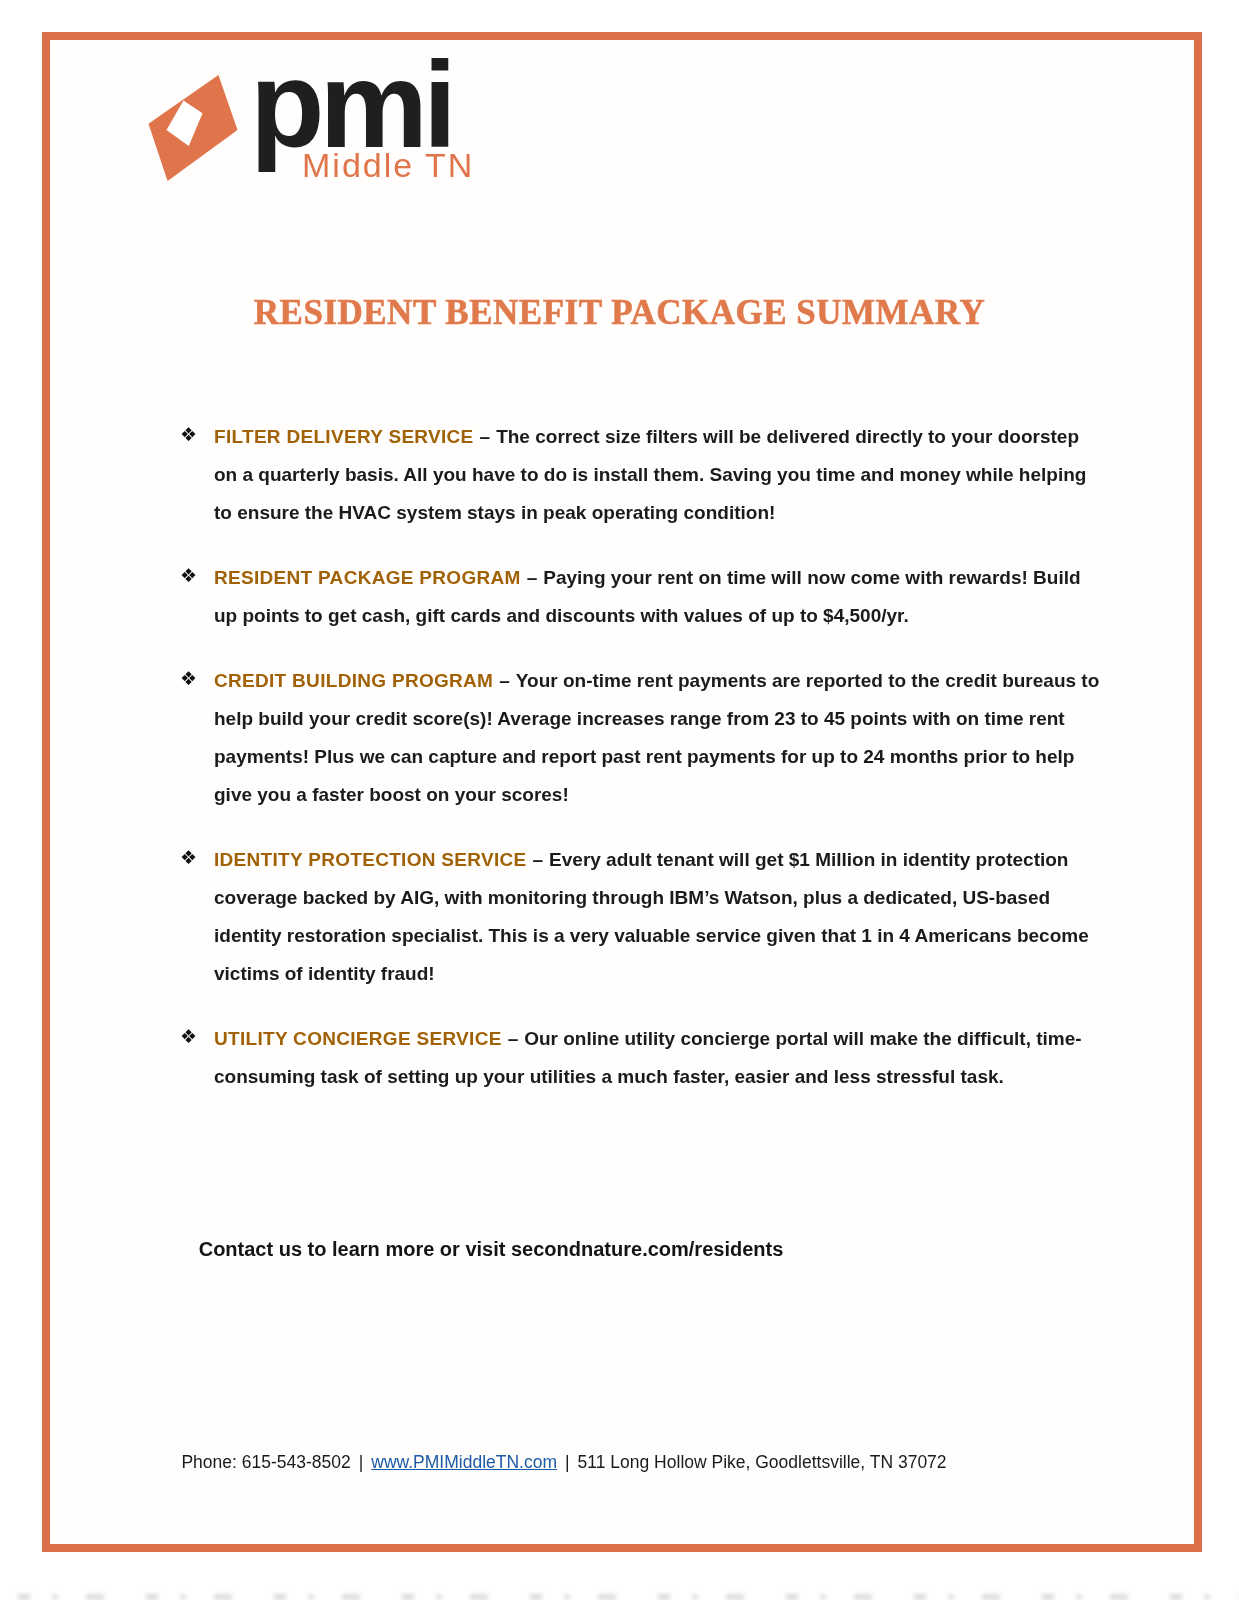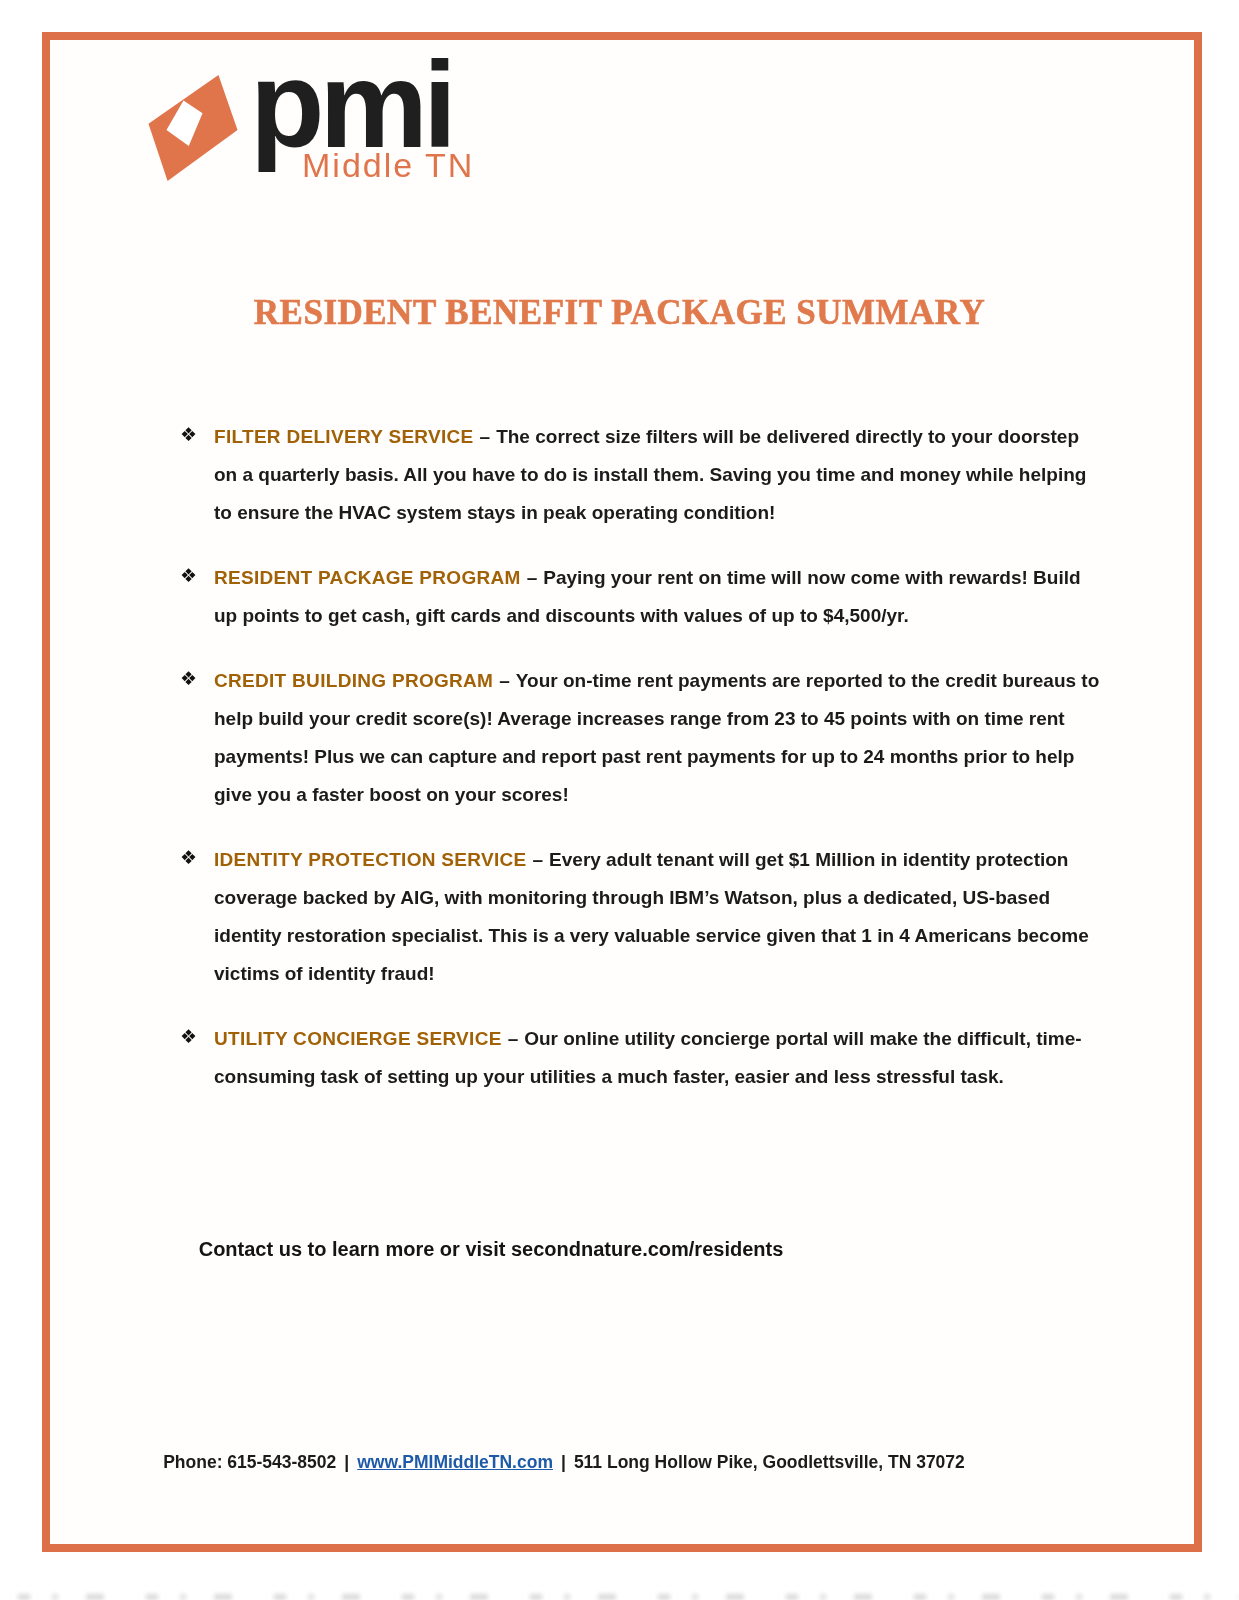--- a/index.html
+++ b/index.html
@@ -49,21 +49,21 @@
   .bh { color:#a16207; letter-spacing:0.3px; }
   .dash { padding:0 6px; color:#1b1b1b; }
   
   .contact-line {
     position:absolute; left:0; top:1238px; width:982px;
     text-align:center; font-size:20px; font-weight:700; color:#141414;
   }
   
   .footer {
     position:absolute; left:0; top:1444px; width:1128px;
-    text-align:center; font-size:17.5px; font-weight:700; color:#1b1b1b;
+    text-align:center; font-size:17.5px; font-weight:400; color:#1b1b1b;
     line-height:36px;
   }
   .footer .sep { padding:0 8px; }
   .footer-link {
     color:#1d5aa8; text-decoration:underline; cursor:pointer;
   }
   .footer-line2 { font-size:17px; }
   
   .bleed-strip {
     position:absolute; left:0; bottom:0; width:1239px; height:14px;

